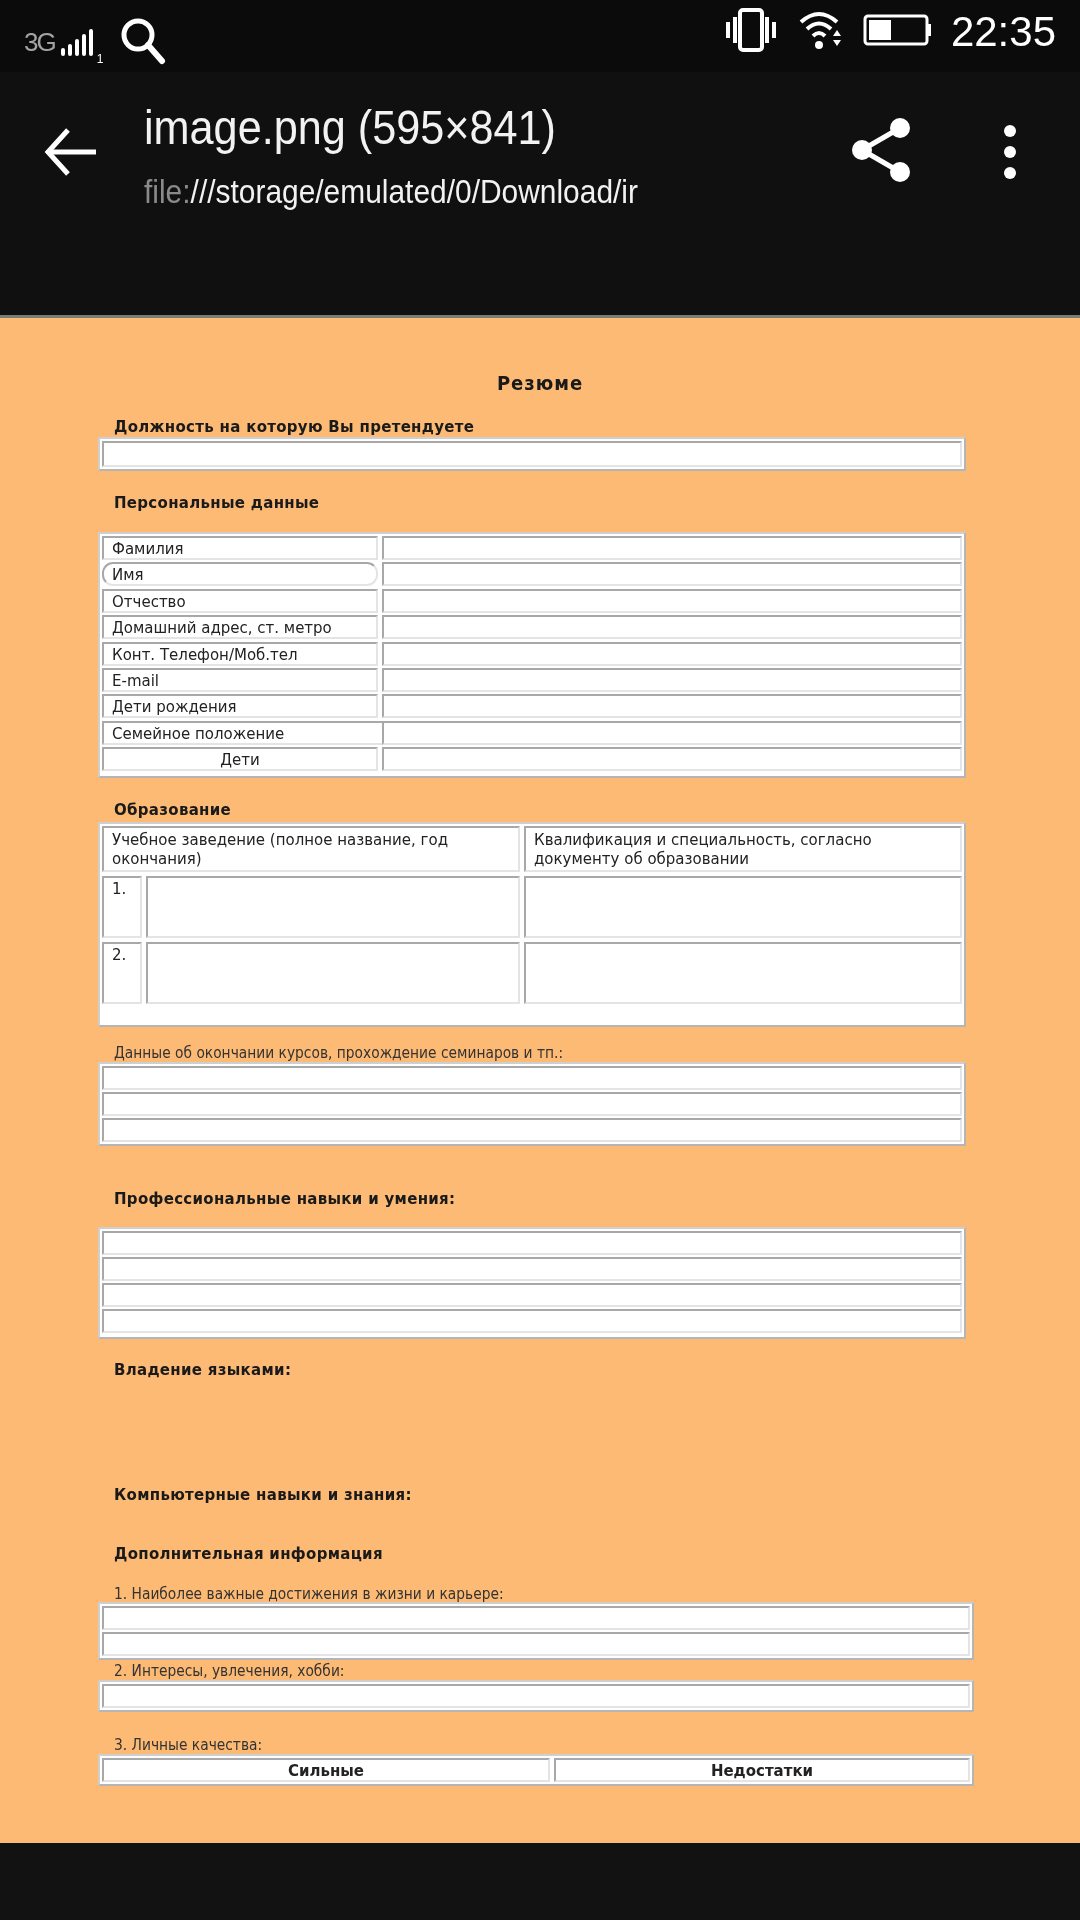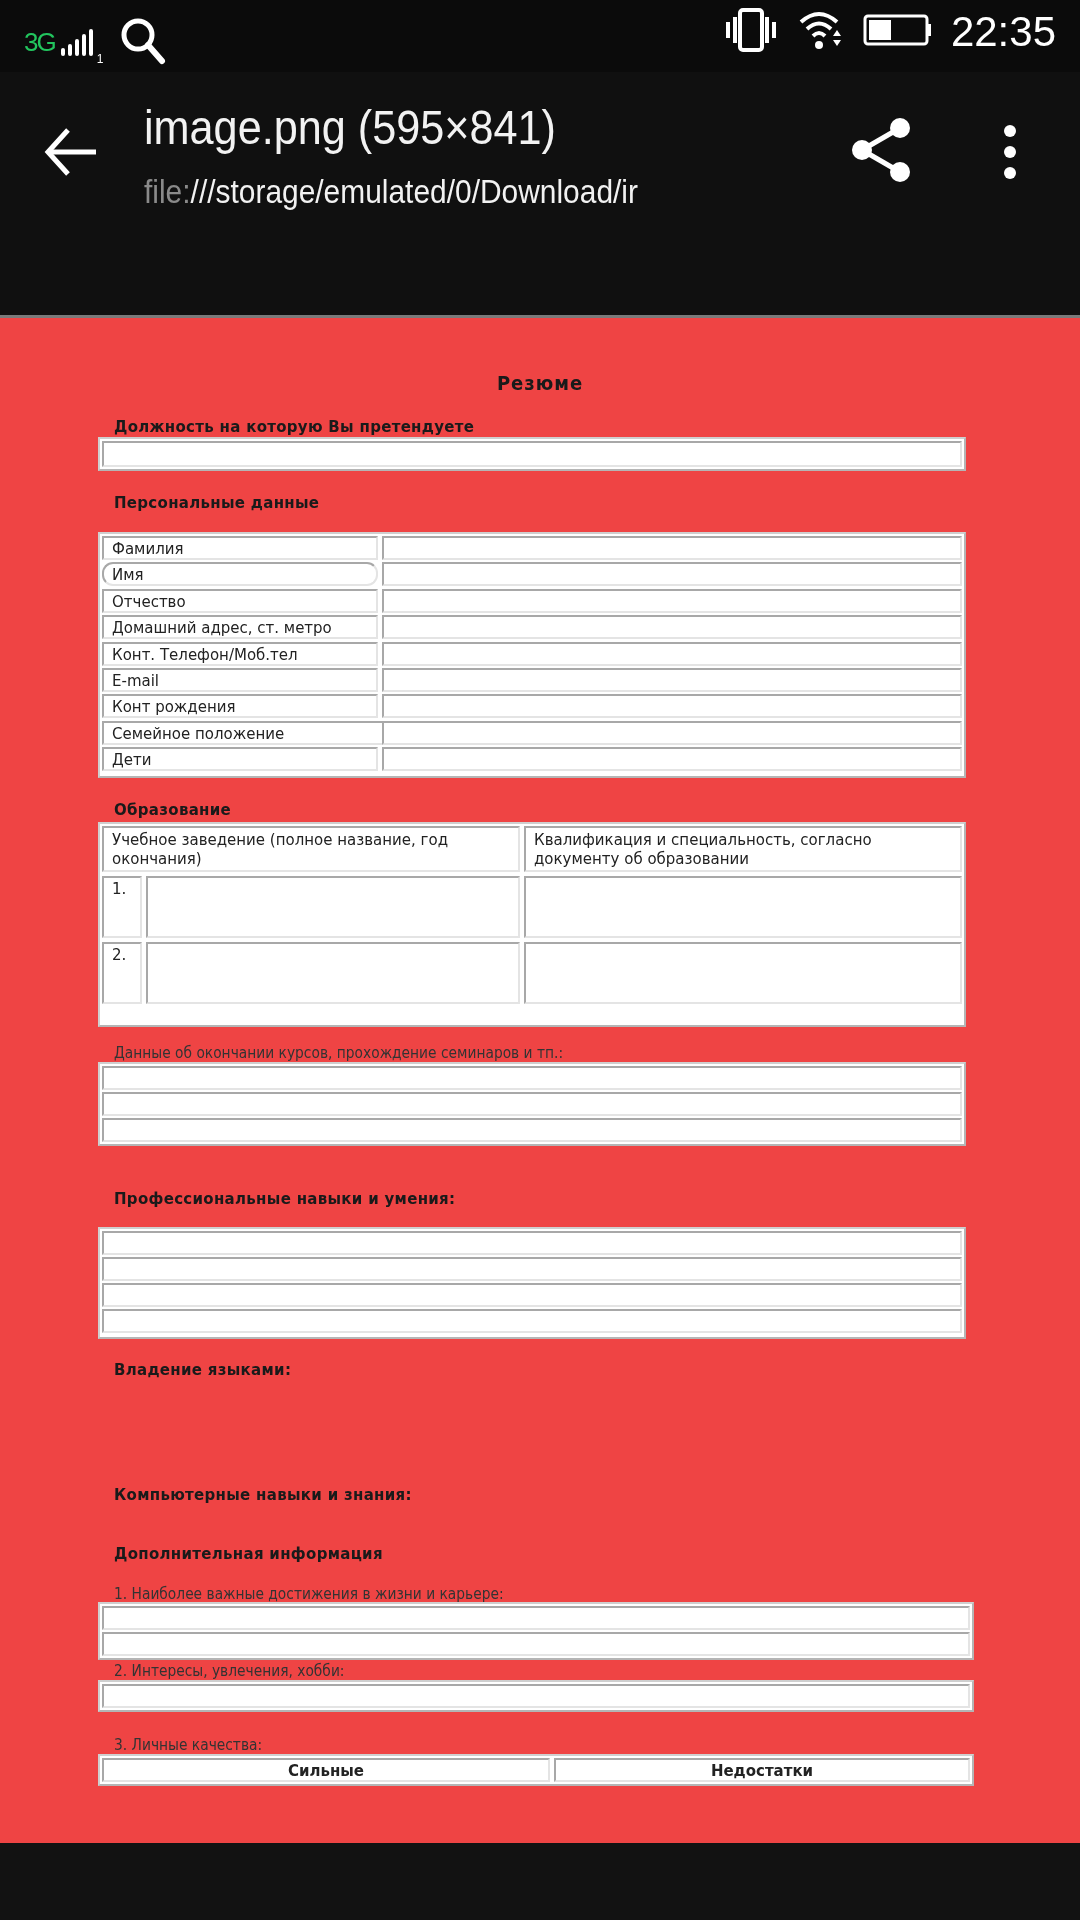--- a/index.html
+++ b/index.html
@@ -6,21 +6,21 @@
   body {
     width: 1080px; height: 1920px; background: #101010; overflow: hidden;
     font-family: "Liberation Sans", sans-serif; position: relative;
   }
   
   .status-bar {
     position: absolute; left: 0; top: 0; width: 1080px; height: 72px;
     background: #0b0b0b; color: #fff;
   }
   .sb-left { position: absolute; left: 24px; top: 14px; display: flex; align-items: center; gap: 14px; }
-  .net-label { font-family: "Liberation Sans", sans-serif; font-size: 26px; letter-spacing: -2px; color: #22c55e; }
+  .net-label { font-family: "Liberation Sans", sans-serif; font-size: 26px; letter-spacing: -2px; color: #a3a3a3; }
   .signal { display: flex; align-items: flex-end; gap: 3px; height: 28px; margin-left: -8px; }
   .signal span { display: block; width: 4px; background: #fff; border-radius: 2px; }
   .sim-num { font-size: 12px; color: #fff; margin-left: -10px; align-self: flex-end; margin-bottom: 4px; }
   .sb-right { position: absolute; right: 24px; top: 8px; display: flex; align-items: center; gap: 18px; }
   .clock { font-size: 42px; color: #fff; font-family: "Liberation Sans", sans-serif; }
 
   
   .app-bar {
     position: absolute; left: 0; top: 72px; width: 1080px; height: 243px;
     background: #101010;
@@ -29,21 +29,21 @@
   .back-btn { position: absolute; left: 40px; top: 48px; width: 64px; height: 64px; }
   .title { position: absolute; left: 144px; top: 28px; color: #f2f2f2; font-size: 48px; font-family: "Liberation Sans", sans-serif; transform: scaleX(0.9); transform-origin: left; white-space: nowrap; }
   .subtitle { position: absolute; left: 144px; top: 100px; color: #f2f2f2; font-size: 34px; transform: scaleX(0.88); transform-origin: left; white-space: nowrap; }
   .subtitle .scheme { color: #8a8a8a; }
   .share-btn { position: absolute; left: 848px; top: 42px; width: 68px; height: 72px; }
   .more-btn { position: absolute; left: 990px; top: 50px; width: 40px; height: 60px; }
 
   
   .doc {
     position: absolute; left: 0; top: 318px; width: 1080px; height: 1525px;
-    background: #ef4444; color: #1a1a1a;
+    background: #fdba74; color: #1a1a1a;
   }
   .doc * { box-sizing: border-box; }
   .doc-title { position: absolute; left: 0; width: 1080px; top: 54px; text-align: center; font-weight: bold; font-size: 19px; letter-spacing: 1px; font-family: "DejaVu Sans", sans-serif; transform: scaleX(0.95); }
   .heading { position: absolute; left: 114px; font-weight: bold; font-size: 15px; font-family: "DejaVu Sans", sans-serif; letter-spacing: 0.3px; color: #1a1a1a; white-space: nowrap; }
   .label { position: absolute; left: 114px; font-size: 15px; font-family: "DejaVu Sans", sans-serif; color: #333; white-space: nowrap; transform: scaleX(0.92); transform-origin: left; }
   .ftable {
     position: absolute; border: 2px solid #cfcfcf; border-right-color: #b5b5b5; border-bottom-color: #b5b5b5;
     background: #fff; padding: 14px;
   }
   .cell {
@@ -150,25 +150,25 @@
       <div class="cell" style="left: 2px; top: 28.4px; width: 276px; height: 24px; border-radius: 11px;">Имя</div>
       <div class="cell" style="left: 282px; top: 28.4px; width: 580px; height: 24px;"></div>
       <div class="cell" style="left: 2px; top: 54.8px; width: 276px; height: 24px;">Отчество</div>
       <div class="cell" style="left: 282px; top: 54.8px; width: 580px; height: 24px;"></div>
       <div class="cell" style="left: 2px; top: 81.2px; width: 276px; height: 24px;">Домашний адрес, ст. метро</div>
       <div class="cell" style="left: 282px; top: 81.2px; width: 580px; height: 24px;"></div>
       <div class="cell" style="left: 2px; top: 107.6px; width: 276px; height: 24px;">Конт. Телефон/Моб.тел</div>
       <div class="cell" style="left: 282px; top: 107.6px; width: 580px; height: 24px;"></div>
       <div class="cell" style="left: 2px; top: 134px; width: 276px; height: 24px;">E-mail</div>
       <div class="cell" style="left: 282px; top: 134px; width: 580px; height: 24px;"></div>
-      <div class="cell" style="left: 2px; top: 160.4px; width: 276px; height: 24px;">Конт рождения</div>
+      <div class="cell" style="left: 2px; top: 160.4px; width: 276px; height: 24px;">Дети рождения</div>
       <div class="cell" style="left: 282px; top: 160.4px; width: 580px; height: 24px;"></div>
       <div class="cell" style="left: 2px; top: 186.8px; width: 299px; height: 24px;">Семейное положение</div>
       <div class="cell" style="left: 282px; top: 186.8px; width: 580px; height: 24px;"></div>
-      <div class="cell" style="left: 2px; top: 213.2px; width: 276px; height: 24px;">Дети</div>
+      <div class="cell" style="left: 2px; top: 213.2px; width: 276px; height: 24px; text-align: center;">Дети</div>
       <div class="cell" style="left: 282px; top: 213.2px; width: 580px; height: 24px;"></div>
     </div>
 
   <div class="heading" style="top:483px">Образование</div>
   <div class="ftable" style="left:98px; top:504px; width:868px; height:205px;">
     <div class="cell wrap" style="left:2px; top:2px; width:418px; height:46px;">Учебное заведение (полное название, год окончания)</div>
     <div class="cell wrap" style="left:424px; top:2px; width:438px; height:46px;">Квалификация и специальность, согласно документу об образовании</div>
     <div class="cell" style="left:2px; top:52px; width:40px; height:62px;">1.</div>
     <div class="cell" style="left:46px; top:52px; width:374px; height:62px;"></div>
     <div class="cell" style="left:424px; top:52px; width:438px; height:62px;"></div>

